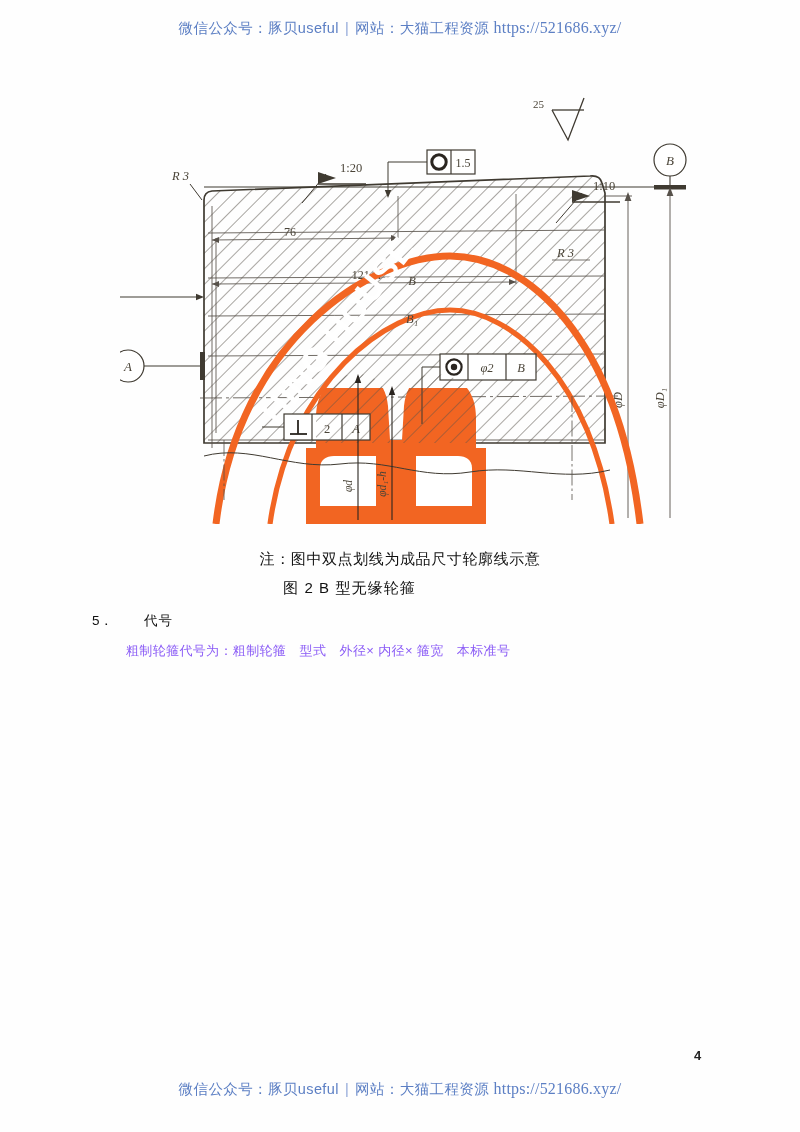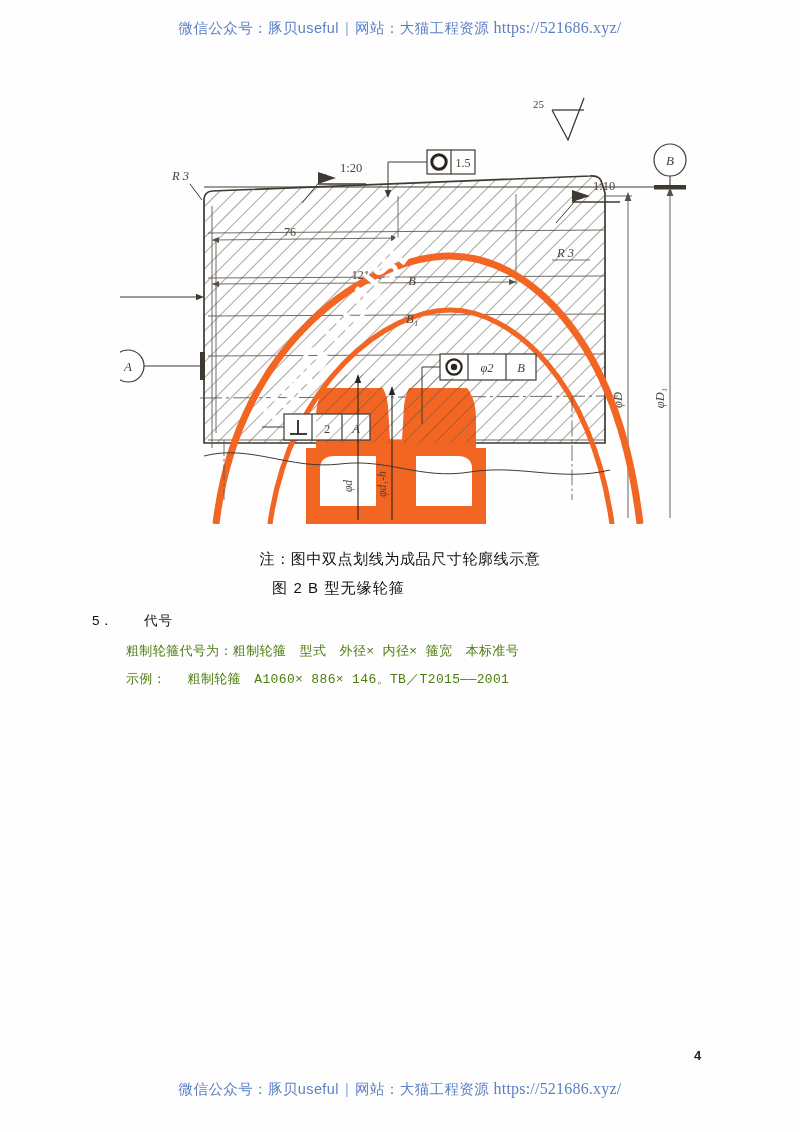--- a/index.html
+++ b/index.html
@@ -73,20 +73,21 @@
     left: 0;
     width: 800px;
     text-align: center;
   }
   #fig-title {
     top: 579px;
     left: 0;
     width: 677px;
     text-align: center;
     letter-spacing: 1.1px;
+    padding-left: 11px;
   }
 
   .sec-num {
     position: absolute;
     top: 612px;
     left: 92px;
     font-size: 13.5px;
     color: #111;
   }
   .sec-title {
@@ -94,24 +95,23 @@
     top: 612px;
     left: 144px;
     font-size: 13.5px;
     color: #111;
     letter-spacing: 1px;
   }
   .body-line {
     position: absolute;
     left: 126px;
     font-size: 13px;
-    color: #4d7c0f;
+    color: #8b5cf6;
     letter-spacing: 0.35px;
     white-space: nowrap;
-    font-family: Liberation Mono, monospace;
   }
   #code-rule { top: 642px; }
   #code-example { top: 670px; }
 
   .pagenum {
     position: absolute;
     top: 1048px;
     left: 694px;
     font-size: 13px;
     font-weight: bold;
@@ -347,21 +347,20 @@
       </g>
     </svg>
   </div>
 
   <div class="cap" id="note-line">注：图中双点划线为成品尺寸轮廓线示意</div>
   <div class="cap" id="fig-title">图 2  B 型无缘轮箍</div>
 
   <div class="sec-num">5．</div>
   <div class="sec-title">代号</div>
   <div class="body-line" id="code-rule">粗制轮箍代号为：粗制轮箍　型式　外径×  内径×  箍宽　本标准号</div>
-  <div class="body-line" id="code-example">示例：　 粗制轮箍　A1060×  886×  146。TB／T2015——2001</div>
 
   <div class="pagenum">4</div>
 
   <div class="watermark" id="wm-bottom">
     <span>微信公众号：豚贝useful</span><span class="sep">|</span><span>网站：大猫工程资源</span> <span class="url">https://521686.xyz/</span>
   </div>
 
 </div>
 
 </body></html>

